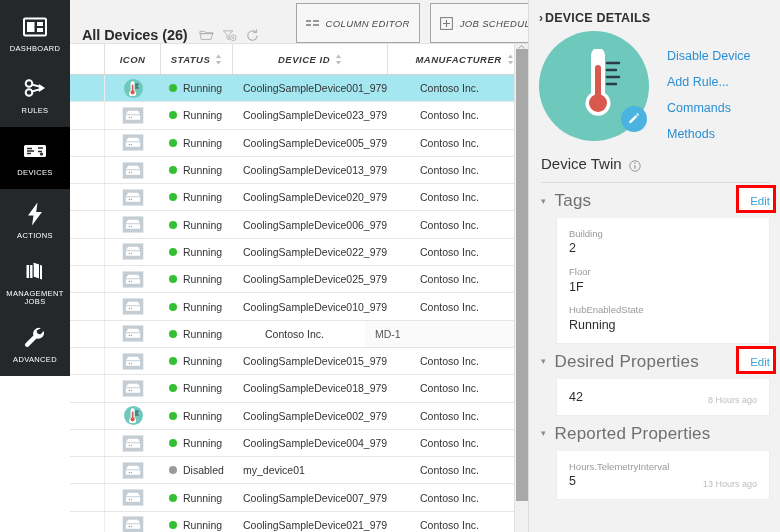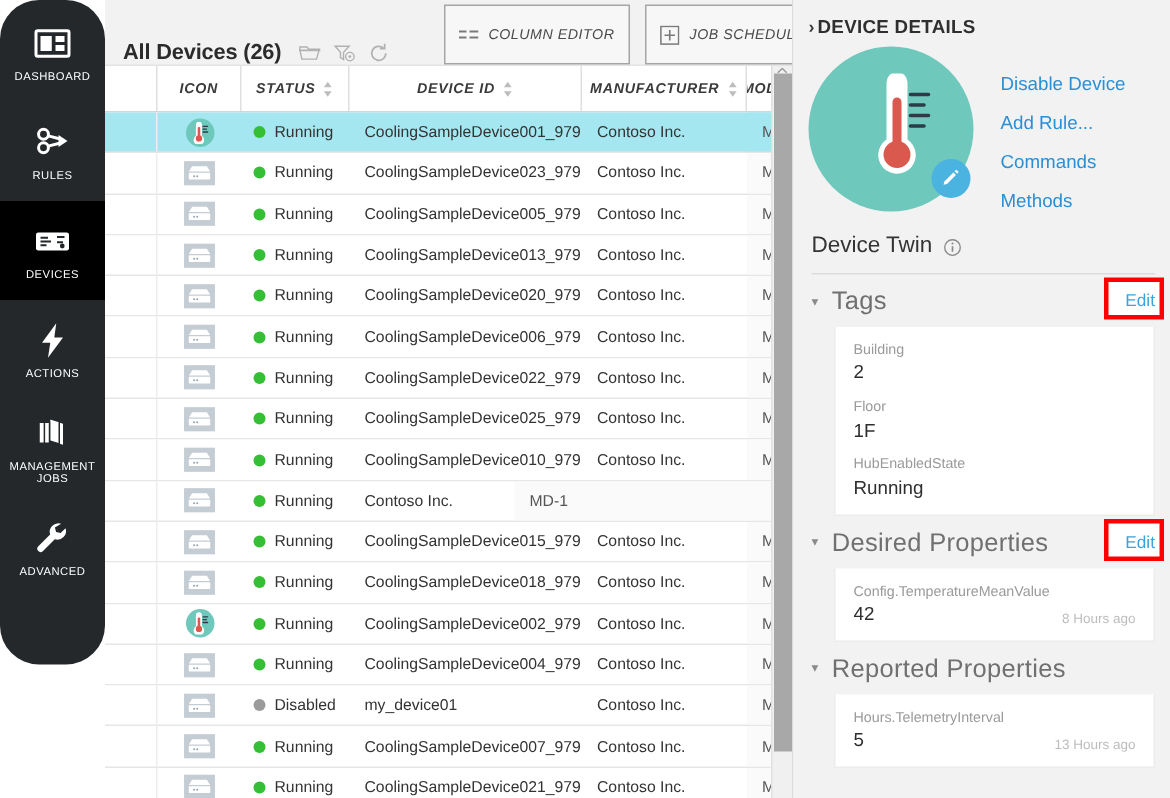--- a/index.html
+++ b/index.html
@@ -12,28 +12,27 @@
   .app {
     position: relative;
     width: 780px; height: 532px;
     display: flex;
     background: #fff;
   }
 
   
   .sidebar {
     width: 70px;
-    height: 443px;
+    height: 376px;
     background: #24282b;
     flex: 0 0 70px;
     display: flex;
     flex-direction: column;
     align-items: stretch;
     padding-top: 2px;
-    border-radius: 26px;
   }
   .nav-item {
     height: 66px;
     display: flex;
     flex-direction: column;
     align-items: center;
     justify-content: center;
     gap: 5px;
     color: #ffffff;
     cursor: pointer;
@@ -131,21 +130,21 @@
     font-style: italic;
   }
   .th:last-child { border-right: none; }
   .sorter { display:inline-block; width: 7px; height: 11px; flex: 0 0 7px; }
   .sorter svg { display: block; }
 
   .c0 { flex: 0 0 35px; }
   .c1 { flex: 0 0 56px; }
   .c2 { flex: 0 0 72px; }
   .c3 { flex: 0 0 155px; }
-  .c4 { flex: 0 0 110px; }
+  .c4 { flex: 0 0 110px; margin-left: 22px; }
   .c5 { flex: 1 1 auto; min-width: 0; }
 
   .rows { position: relative; }
   .trow {
     display: flex;
     height: 27.3px;
     align-items: stretch;
     border-bottom: 1px solid #e6e6e6;
     background: #fff;
     cursor: pointer;
@@ -868,21 +867,20 @@
         </div>
         <div>
           <div class="sect-head">
             <span class="chev-d">▾</span>
             <span class="sect-name">Desired Properties</span>
             <span class="edit-hl" style="right:4px;top:2px;width:40px;height:28px;"></span>
             <span class="edit-link">Edit</span>
           </div>
           <div class="card">
             <div class="prop">
-              <div class="prop-key">Config.TemperatureMeanValue</div>
               <div class="prop-val">42</div>
               <div class="prop-time">8 Hours ago</div>
             </div>
           </div>
         </div>
         <div>
           <div class="sect-head">
             <span class="chev-d">▾</span>
             <span class="sect-name">Reported Properties</span>
           </div>

